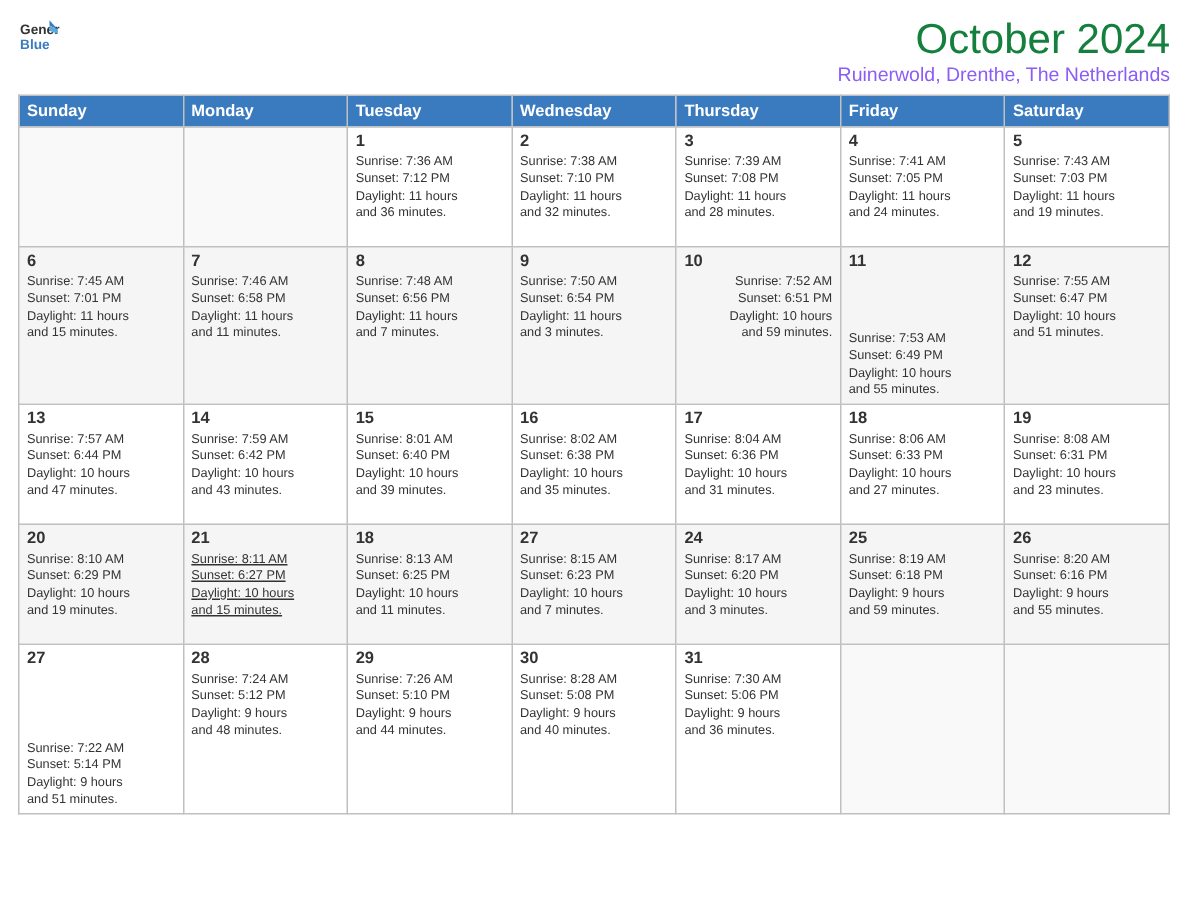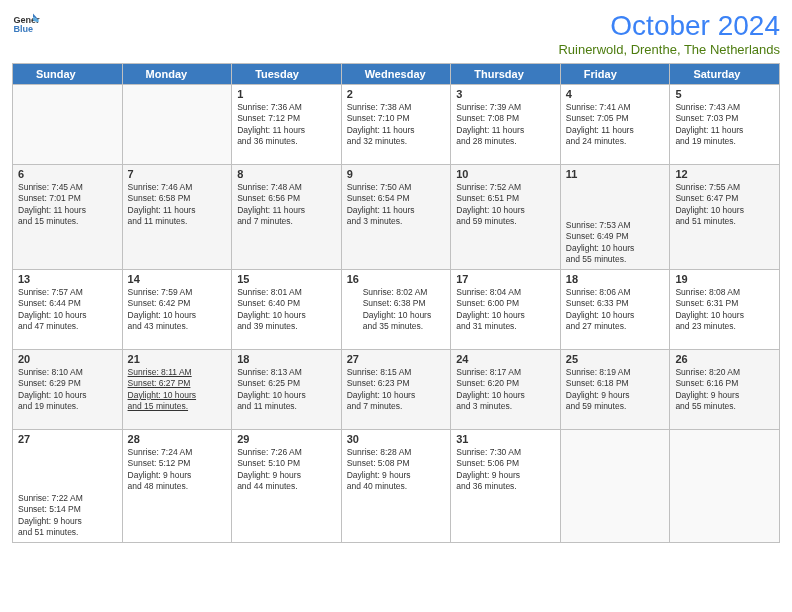--- a/index.html
+++ b/index.html
@@ -28,38 +28,38 @@
     }
     .logo-icon {
       width: 28px;
       height: 28px;
     }
     .title-block {
       text-align: right;
     }
     .month-title {
       font-size: 28px;
-      color: #3b82f6;
+      color: #15803d;
       font-weight: normal;
     }
     .subtitle {
       font-size: 13px;
-      color: #4d7c0f;
+      color: #8b5cf6;
     }
     .calendar {
       width: 100%;
       border-collapse: collapse;
       table-layout: fixed;
     }
     .calendar th {
       background: #3a7abf;
       color: #fff;
       font-size: 11px;
       font-weight: bold;
-      padding: 4px 23px;
+      padding: 4px 5px;
       text-align: left;
       border: 1px solid #c0c0c0;
     }
     .calendar td {
       vertical-align: top;
       border: 1px solid #c0c0c0;
       padding: 3px 5px;
       font-size: 9px;
       color: #333;
       height: 80px;
@@ -178,21 +178,21 @@
           </td>
           <td>
             <span class="day-number">9</span>
             <div class="cell-text" style="white-space: pre-line;">Sunrise: 7:50 AM
 Sunset: 6:54 PM
 Daylight: 11 hours
 and 3 minutes.</div>
           </td>
           <td>
             <span class="day-number">10</span>
-            <div class="cell-text" style="white-space: pre-line;">Sunrise: 7:52 AM
+            <div class="cell-text" style="white-space: pre-line; text-align: right;">Sunrise: 7:52 AM
 Sunset: 6:51 PM
 Daylight: 10 hours
 and 59 minutes.</div>
           </td>
           <td>
             <span class="day-number">11</span>
             <div class="cell-text" style="white-space: pre-line; margin-top: 40px;">Sunrise: 7:53 AM
 Sunset: 6:49 PM
 Daylight: 10 hours
 and 55 minutes.</div>
@@ -222,29 +222,29 @@
           </td>
           <td>
             <span class="day-number">15</span>
             <div class="cell-text" style="white-space: pre-line;">Sunrise: 8:01 AM
 Sunset: 6:40 PM
 Daylight: 10 hours
 and 39 minutes.</div>
           </td>
           <td>
             <span class="day-number">16</span>
-            <div class="cell-text" style="white-space: pre-line; margin-left: 16px;">Sunrise: 8:02 AM
+            <div class="cell-text" style="white-space: pre-line;">Sunrise: 8:02 AM
 Sunset: 6:38 PM
 Daylight: 10 hours
 and 35 minutes.</div>
           </td>
           <td>
             <span class="day-number">17</span>
             <div class="cell-text" style="white-space: pre-line;">Sunrise: 8:04 AM
-Sunset: 6:00 PM
+Sunset: 6:36 PM
 Daylight: 10 hours
 and 31 minutes.</div>
           </td>
           <td>
             <span class="day-number">18</span>
             <div class="cell-text" style="white-space: pre-line;">Sunrise: 8:06 AM
 Sunset: 6:33 PM
 Daylight: 10 hours
 and 27 minutes.</div>
           </td>

